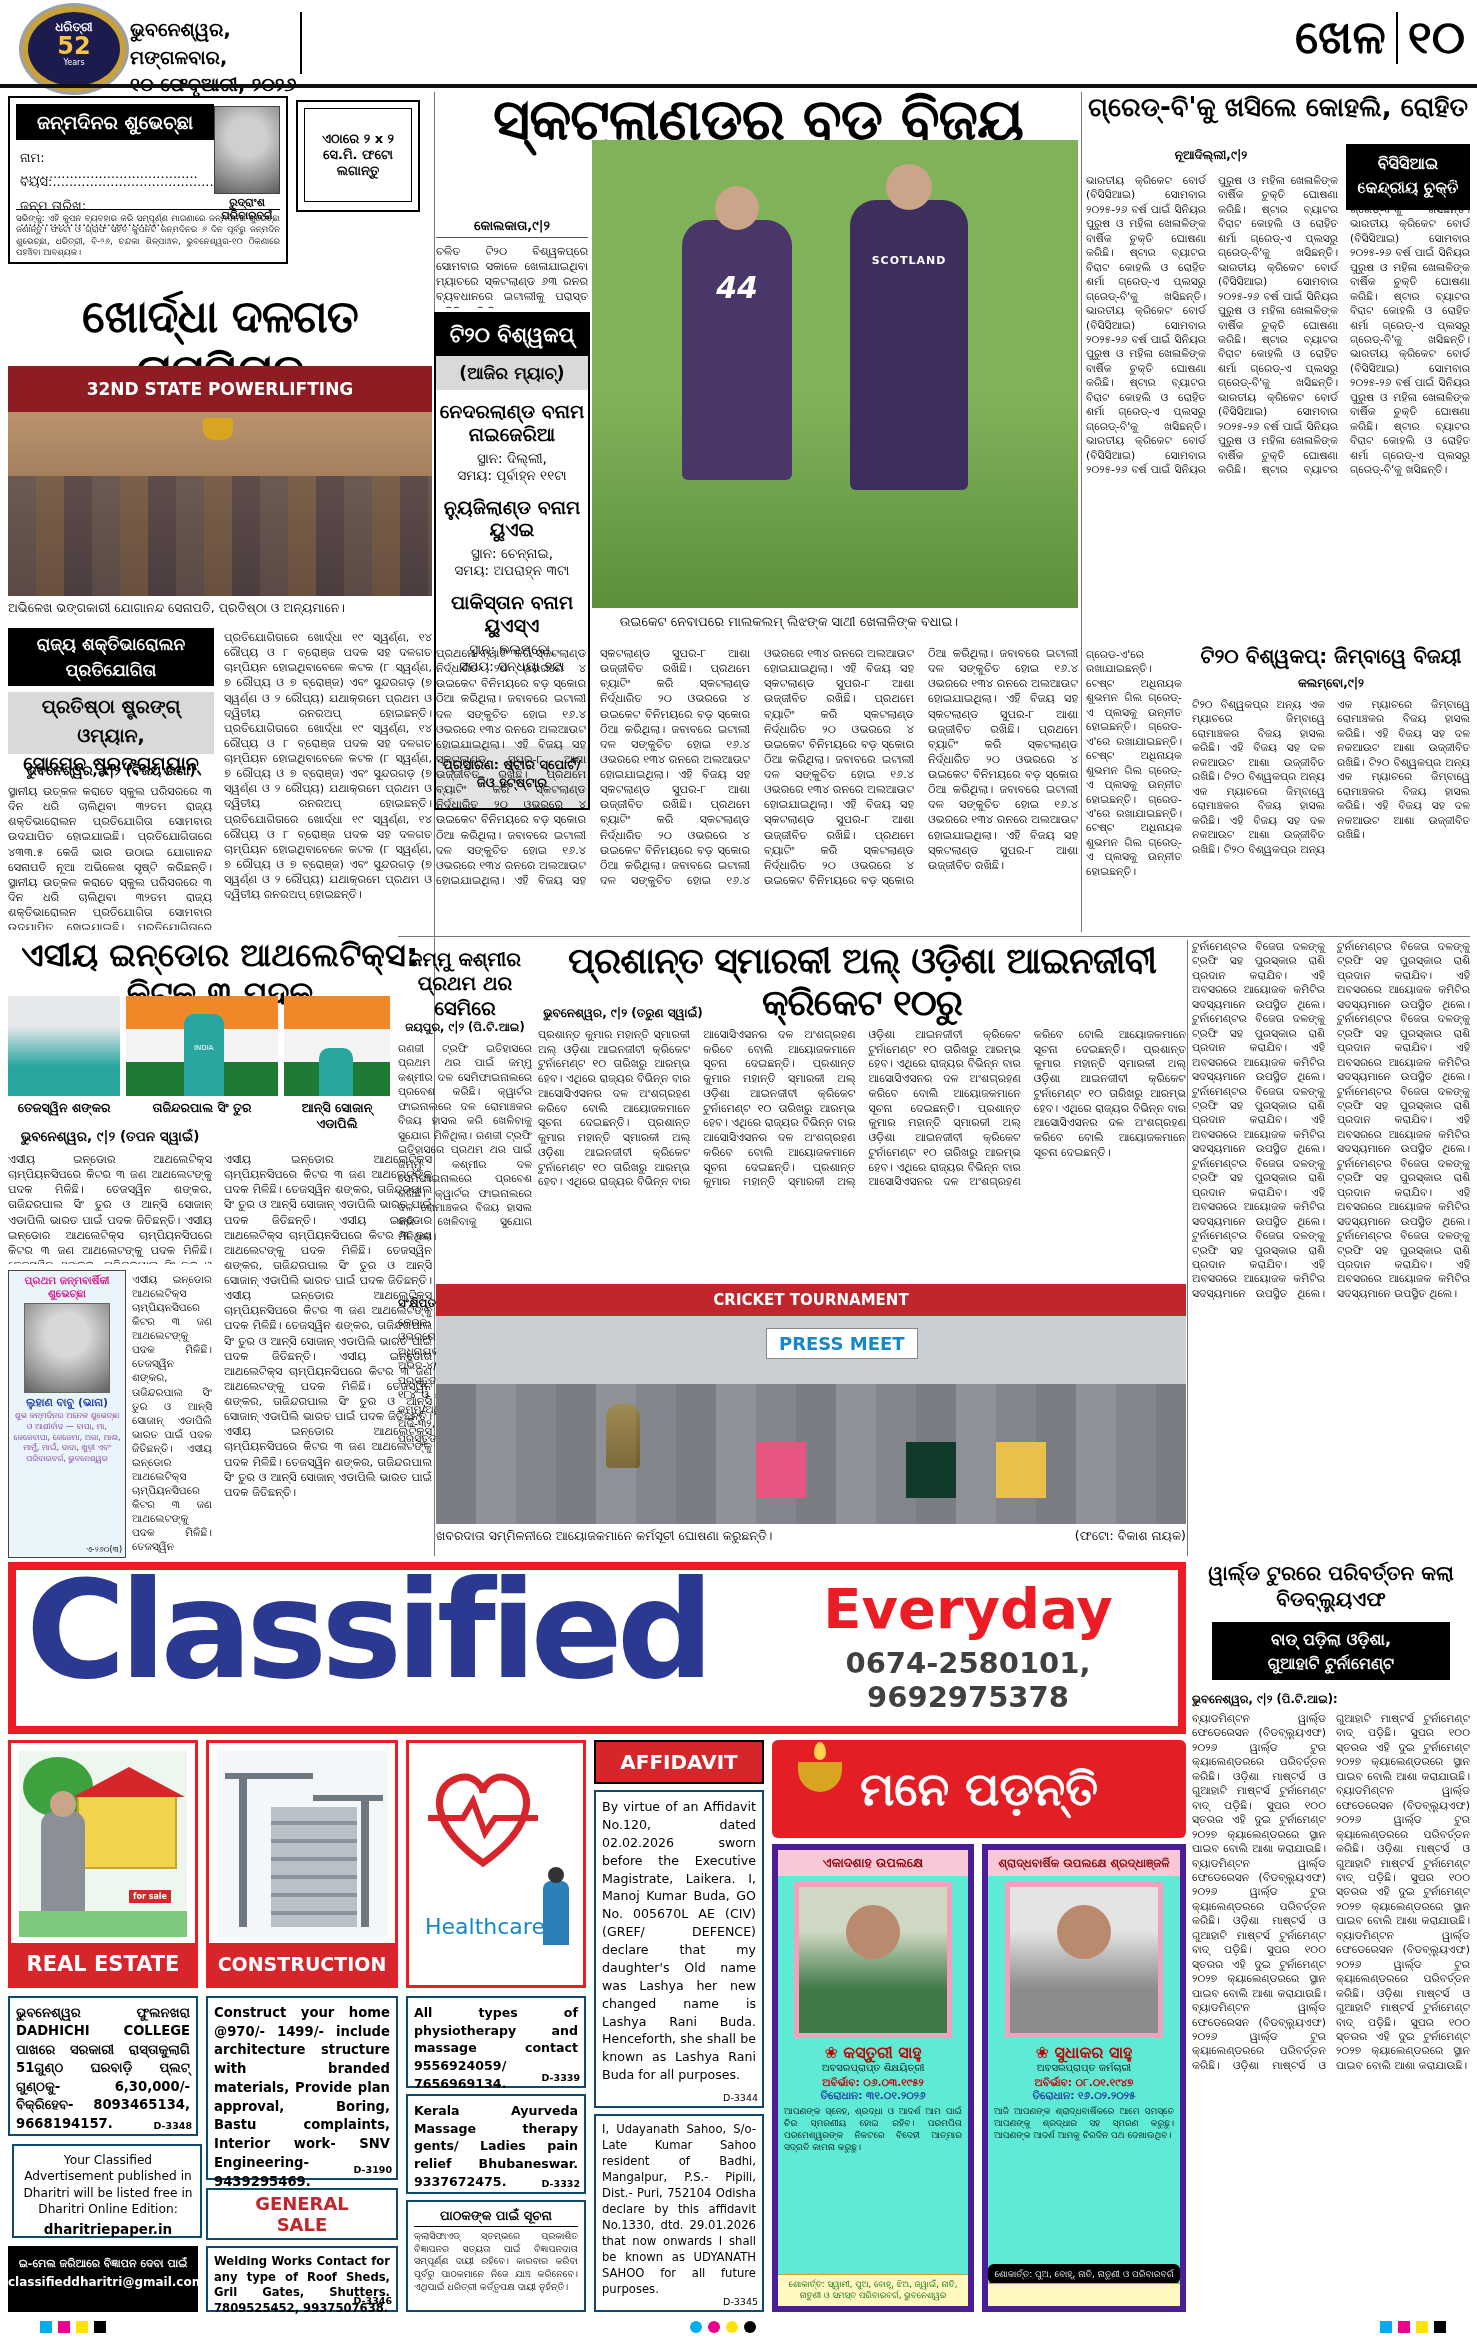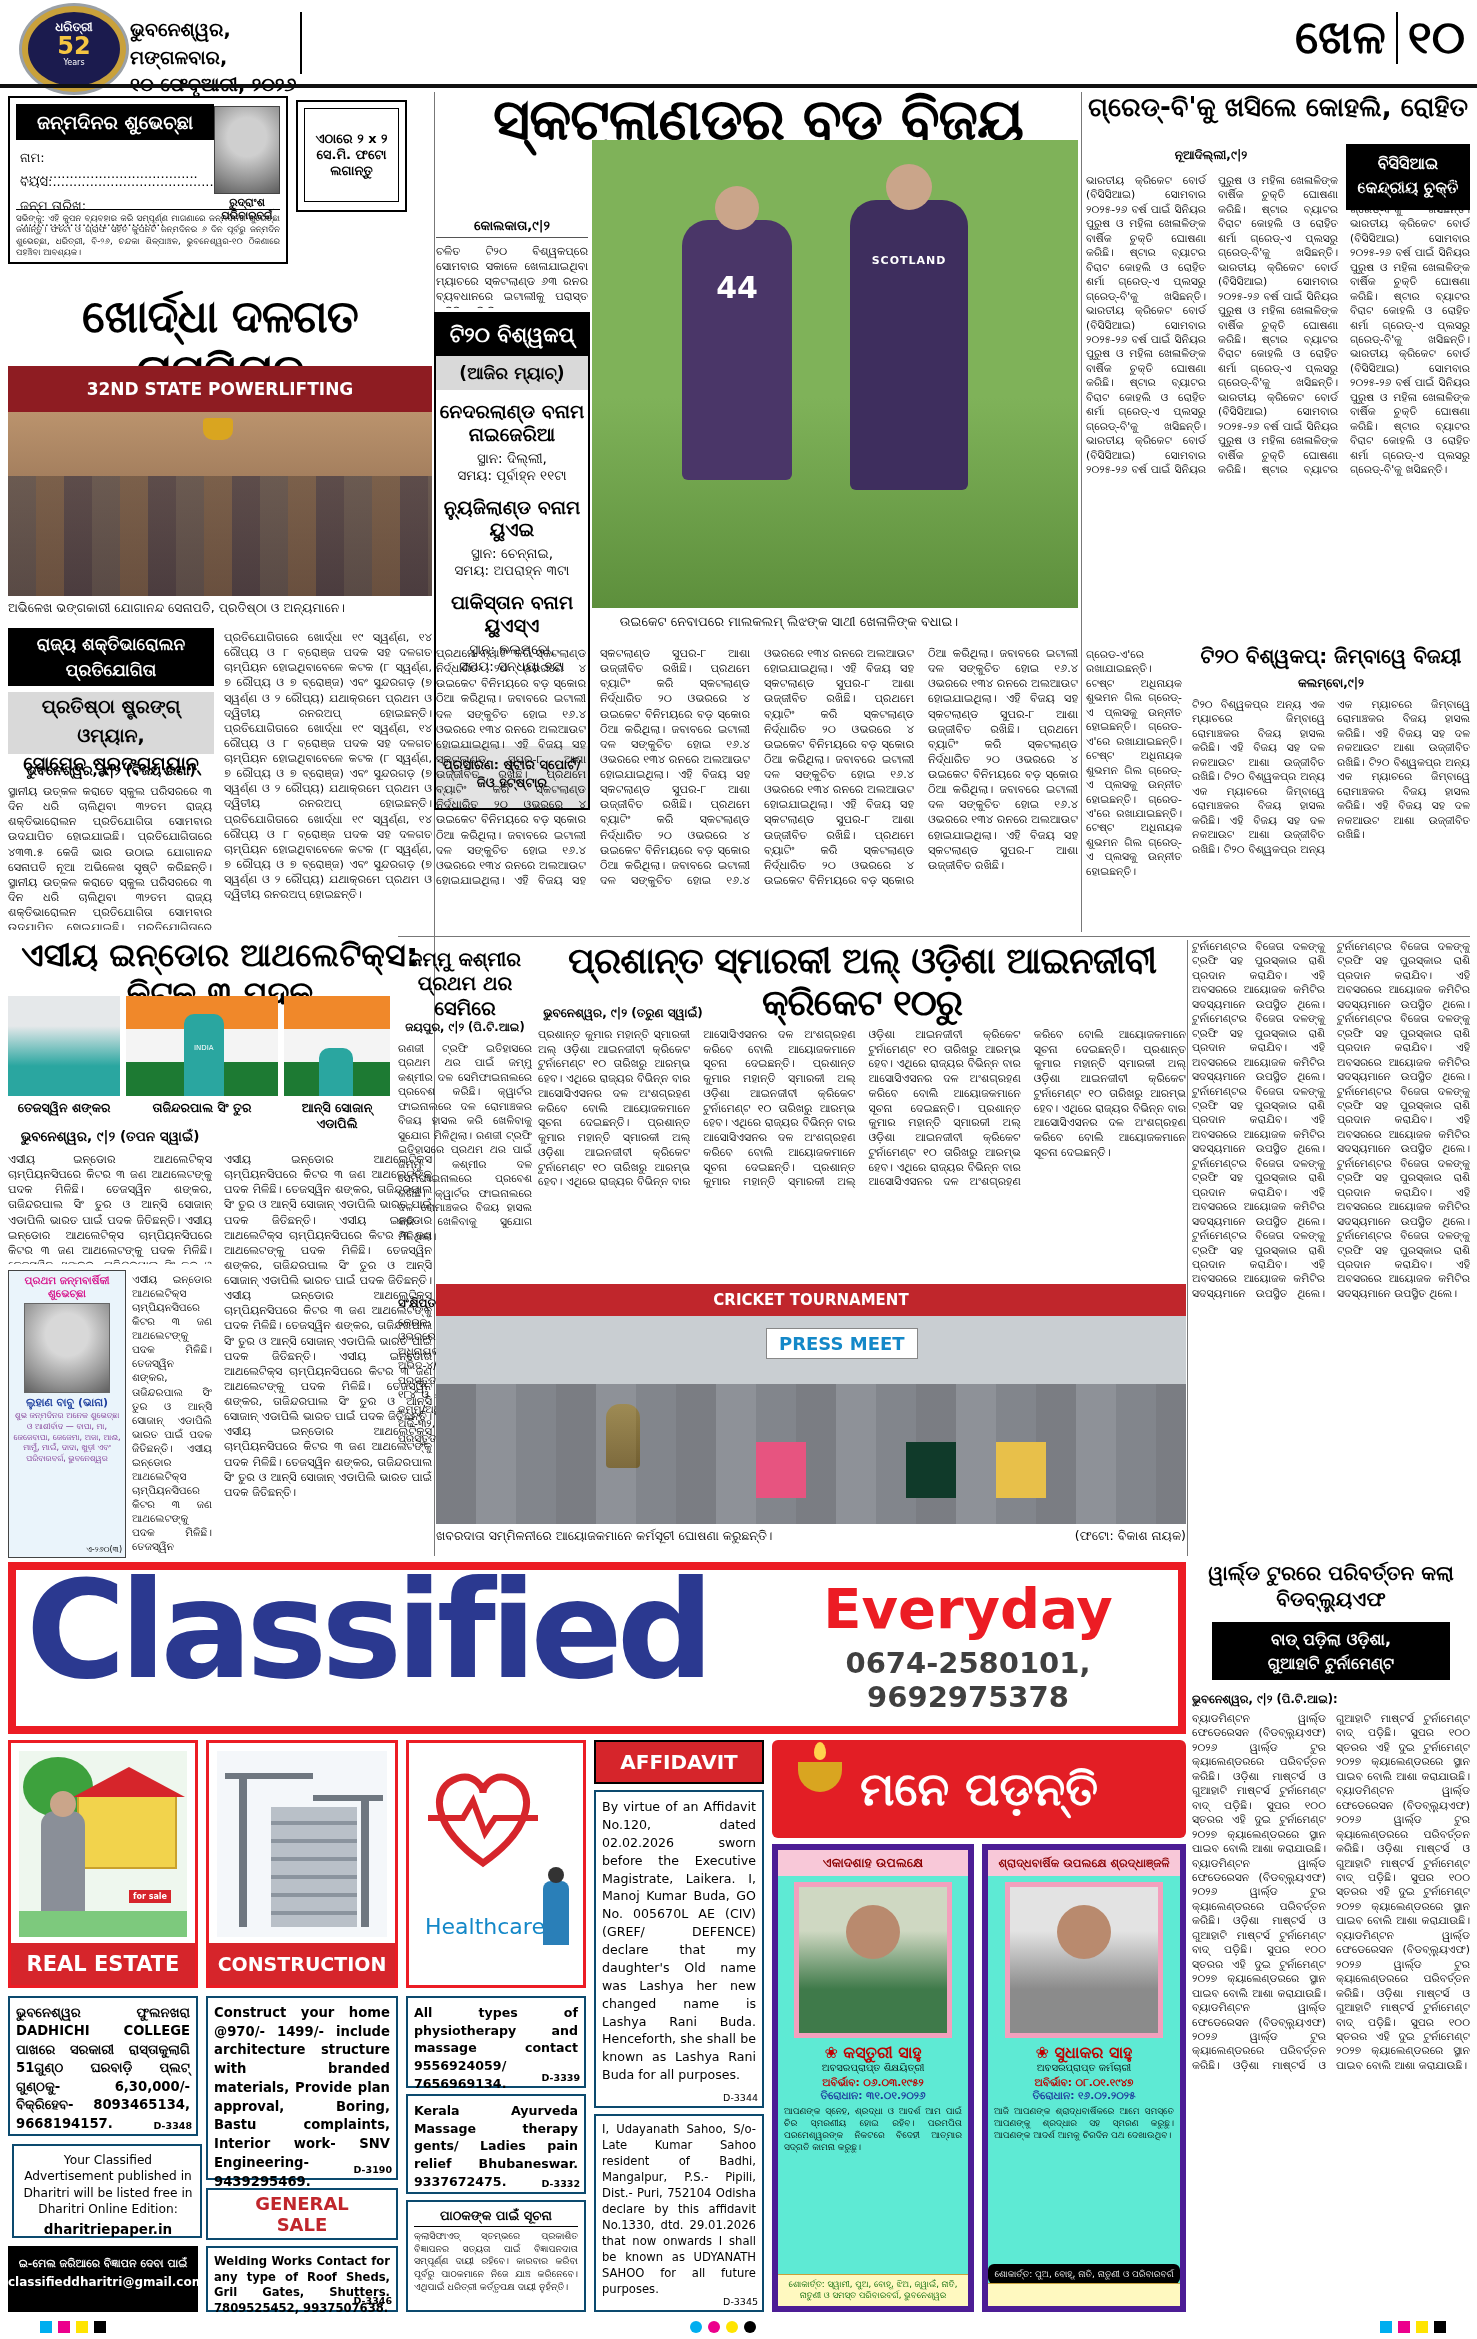--- a/index.html
+++ b/index.html
@@ -62,21 +62,21 @@
     <div class="abs" style="left:10px;top:52px;font-size:13px;width:196px;">ନାମ: ...........................................</div>
     <div class="abs" style="left:10px;top:76px;font-size:13px;width:196px;">ବୟସ:...........................................</div>
     <div class="abs" style="left:10px;top:100px;font-size:13px;width:196px;">ଜନ୍ମ ତାରିଖ: ...................................</div>
     <div class="photo" style="right:6px;top:8px;width:64px;height:86px;background:radial-gradient(circle at 50% 35%,#cfcfcf 0 30%,#8f8f8f 70%,#5c5c5c);border:1px solid #444;"></div>
     <div class="abs b ctr" style="right:0;top:98px;width:78px;font-size:11px;line-height:1.2;">
       <div>ରୁଦ୍ରାଂଶ</div>
       <div>ପରିବାରବର୍ଗ</div>
     </div>
     <div class="abs jst" style="left:6px;right:6px;bottom:3px;font-size:8.6px;line-height:1.35;border-top:1px solid #000;padding-top:3px;">ସଭିଙ୍କୁ: ଏହି କୁପନ ବ୍ୟବହାର କରି ସମ୍ପୂର୍ଣ୍ଣ ମାଗଣାରେ ଜନ୍ମଦିନର ଶୁଭେଚ୍ଛା ଜଣାନ୍ତୁ। ଫଟୋ ଓ ଗ୍ରାଫ ସହିତ କୁପନଟି ଜନ୍ମଦିନର ୬ ଦିନ ପୂର୍ବରୁ ଜନ୍ମଦିନ ଶୁଭେଚ୍ଛା, ଧରିତ୍ରୀ, ବି-୨୬, ଚନ୍ଦକା ଶିଳ୍ପାଞ୍ଚଳ, ଭୁବନେଶ୍ୱର-୧୦ ଠିକଣାରେ ପହଞ୍ଚିବା ଆବଶ୍ୟକ।</div>
   </div>
-  <div class="abs" style="left:296px;top:100px;width:111px;height:112px;border:2px solid #000;box-sizing:border-box;">
+  <div class="abs" style="left:296px;top:100px;width:124px;height:112px;border:2px solid #000;box-sizing:border-box;">
     <div class="ctr" style="border:1px solid #000;margin:6px;height:92px;display:flex;align-items:center;justify-content:center;font-size:13px;font-weight:bold;padding:0 6px;">ଏଠାରେ ୨ x ୨ ସେ.ମି. ଫଟୋ ଲଗାନ୍ତୁ</div>
   </div>
 
   <div class="abs b ctr" style="left:8px;top:290px;width:424px;font-size:45px;letter-spacing:-1px;">ଖୋର୍ଦ୍ଧା ଦଳଗତ ଚାମ୍ପିୟନ</div>
   <div class="photo" style="left:8px;top:366px;width:424px;height:230px;background:linear-gradient(#caa177,#7c5b44);">
     <div style="background:#8e1c22;color:#fff;font-weight:bold;font-size:17px;text-align:center;line-height:46px;height:46px;">32ND STATE POWERLIFTING</div>
     <div style="position:absolute;left:46%;top:52px;width:30px;height:22px;background:#d9a520;border-radius:4px 4px 10px 10px;"></div>
     <div style="position:absolute;bottom:0;left:0;right:0;height:120px;background:repeating-linear-gradient(90deg,#3c3c46 0 28px,#59463a 28px 56px,#23233a 56px 84px);opacity:.55;"></div>
   </div>
   <div class="abs cap" style="left:8px;top:600px;width:424px;">ଅଭିଳେଖ ଭଙ୍ଗକାରୀ ଯୋଗାନନ୍ଦ ସେନାପତି, ପ୍ରତିଷ୍ଠା ଓ ଅନ୍ୟମାନେ।</div>
@@ -137,21 +137,21 @@
     <div class="ctr" style="font-size:13.5px;">ସମୟ: ଅପରାହ୍ନ ୩ଟା</div>
     <div class="b ctr" style="font-size:19px;line-height:1.2;margin-top:12px;">ପାକିସ୍ତାନ ବନାମ ୟୁଏସ୍‌ଏ</div>
     <div class="ctr" style="font-size:13.5px;margin-top:4px;">ସ୍ଥାନ: କଲମ୍ବୋ,</div>
     <div class="ctr" style="font-size:13.5px;">ସମୟ: ସନ୍ଧ୍ୟା ୭ଟା</div>
     <div class="b ctr" style="position:absolute;left:0;right:0;bottom:0;height:62px;background:#e3e3e3;font-size:13px;line-height:1.35;padding-top:10px;box-sizing:border-box;">ପ୍ରସାରଣ: ଷ୍ଟାର ସ୍ପୋର୍ଟ/ ଜିଓ ହଟ୍‌ଷ୍ଟାର</div>
   </div>
 
   <div class="photo" style="left:592px;top:140px;width:486px;height:468px;background:linear-gradient(#7fb259 0 55%,#5d8f3c);">
     <div style="position:absolute;left:90px;top:80px;width:110px;height:260px;background:#4a3668;border-radius:26px 26px 6px 6px;">
       <div style="width:44px;height:44px;background:#caa58a;border-radius:50%;margin:-34px auto 0;"></div>
-      <div style="color:#fff;font-size:30px;font-weight:bold;text-align:center;margin-top:40px;">44</div>
+      <div style="color:#fff;font-size:30px;font-weight:bold;text-align:center;margin-top:40px;font-style:italic;">44</div>
     </div>
     <div style="position:absolute;right:110px;top:60px;width:118px;height:290px;background:#3e2e5e;border-radius:26px 26px 6px 6px;">
       <div style="width:46px;height:46px;background:#caa58a;border-radius:50%;margin:-36px auto 0;"></div>
       <div style="color:#fff;font-size:11px;font-weight:bold;text-align:center;margin-top:44px;letter-spacing:1px;">SCOTLAND</div>
     </div>
   </div>
   <div class="abs cap ctr" style="left:500px;top:614px;width:578px;font-size:13px;">ଉଇକେଟ ନେବାପରେ ମାଲକଲମ୍ ଲିଝଙ୍କ ସାଥୀ ଖେଳାଳିଙ୍କ ବଧାଇ।</div>
   <div class="abs body-txt clip" style="left:436px;top:646px;width:642px;height:282px;column-count:4;column-gap:14px;">ପ୍ରଥମେ ବ୍ୟାଟିଂ କରି ସ୍କଟଲାଣ୍ଡ ନିର୍ଦ୍ଧାରିତ ୨୦ ଓଭରରେ ୪ ଉଇକେଟ ବିନିମୟରେ ବଡ଼ ସ୍କୋର ଠିଆ କରିଥିଲା। ଜବାବରେ ଇଟାଲୀ ଦଳ ସଙ୍କୁଚିତ ହୋଇ ୧୬.୪ ଓଭରରେ ୧୩୪ ରନରେ ଅଲଆଉଟ ହୋଇଯାଇଥିଲା। ଏହି ବିଜୟ ସହ ସ୍କଟଲାଣ୍ଡ ସୁପର-୮ ଆଶା ଉଜ୍ଜୀବିତ ରଖିଛି। ପ୍ରଥମେ ବ୍ୟାଟିଂ କରି ସ୍କଟଲାଣ୍ଡ ନିର୍ଦ୍ଧାରିତ ୨୦ ଓଭରରେ ୪ ଉଇକେଟ ବିନିମୟରେ ବଡ଼ ସ୍କୋର ଠିଆ କରିଥିଲା। ଜବାବରେ ଇଟାଲୀ ଦଳ ସଙ୍କୁଚିତ ହୋଇ ୧୬.୪ ଓଭରରେ ୧୩୪ ରନରେ ଅଲଆଉଟ ହୋଇଯାଇଥିଲା। ଏହି ବିଜୟ ସହ ସ୍କଟଲାଣ୍ଡ ସୁପର-୮ ଆଶା ଉଜ୍ଜୀବିତ ରଖିଛି। ପ୍ରଥମେ ବ୍ୟାଟିଂ କରି ସ୍କଟଲାଣ୍ଡ ନିର୍ଦ୍ଧାରିତ ୨୦ ଓଭରରେ ୪ ଉଇକେଟ ବିନିମୟରେ ବଡ଼ ସ୍କୋର ଠିଆ କରିଥିଲା। ଜବାବରେ ଇଟାଲୀ ଦଳ ସଙ୍କୁଚିତ ହୋଇ ୧୬.୪ ଓଭରରେ ୧୩୪ ରନରେ ଅଲଆଉଟ ହୋଇଯାଇଥିଲା। ଏହି ବିଜୟ ସହ ସ୍କଟଲାଣ୍ଡ ସୁପର-୮ ଆଶା ଉଜ୍ଜୀବିତ ରଖିଛି। ପ୍ରଥମେ ବ୍ୟାଟିଂ କରି ସ୍କଟଲାଣ୍ଡ ନିର୍ଦ୍ଧାରିତ ୨୦ ଓଭରରେ ୪ ଉଇକେଟ ବିନିମୟରେ ବଡ଼ ସ୍କୋର ଠିଆ କରିଥିଲା। ଜବାବରେ ଇଟାଲୀ ଦଳ ସଙ୍କୁଚିତ ହୋଇ ୧୬.୪ ଓଭରରେ ୧୩୪ ରନରେ ଅଲଆଉଟ ହୋଇଯାଇଥିଲା। ଏହି ବିଜୟ ସହ ସ୍କଟଲାଣ୍ଡ ସୁପର-୮ ଆଶା ଉଜ୍ଜୀବିତ ରଖିଛି। ପ୍ରଥମେ ବ୍ୟାଟିଂ କରି ସ୍କଟଲାଣ୍ଡ ନିର୍ଦ୍ଧାରିତ ୨୦ ଓଭରରେ ୪ ଉଇକେଟ ବିନିମୟରେ ବଡ଼ ସ୍କୋର ଠିଆ କରିଥିଲା। ଜବାବରେ ଇଟାଲୀ ଦଳ ସଙ୍କୁଚିତ ହୋଇ ୧୬.୪ ଓଭରରେ ୧୩୪ ରନରେ ଅଲଆଉଟ ହୋଇଯାଇଥିଲା। ଏହି ବିଜୟ ସହ ସ୍କଟଲାଣ୍ଡ ସୁପର-୮ ଆଶା ଉଜ୍ଜୀବିତ ରଖିଛି। ପ୍ରଥମେ ବ୍ୟାଟିଂ କରି ସ୍କଟଲାଣ୍ଡ ନିର୍ଦ୍ଧାରିତ ୨୦ ଓଭରରେ ୪ ଉଇକେଟ ବିନିମୟରେ ବଡ଼ ସ୍କୋର ଠିଆ କରିଥିଲା। ଜବାବରେ ଇଟାଲୀ ଦଳ ସଙ୍କୁଚିତ ହୋଇ ୧୬.୪ ଓଭରରେ ୧୩୪ ରନରେ ଅଲଆଉଟ ହୋଇଯାଇଥିଲା। ଏହି ବିଜୟ ସହ ସ୍କଟଲାଣ୍ଡ ସୁପର-୮ ଆଶା ଉଜ୍ଜୀବିତ ରଖିଛି। ପ୍ରଥମେ ବ୍ୟାଟିଂ କରି ସ୍କଟଲାଣ୍ଡ ନିର୍ଦ୍ଧାରିତ ୨୦ ଓଭରରେ ୪ ଉଇକେଟ ବିନିମୟରେ ବଡ଼ ସ୍କୋର ଠିଆ କରିଥିଲା। ଜବାବରେ ଇଟାଲୀ ଦଳ ସଙ୍କୁଚିତ ହୋଇ ୧୬.୪ ଓଭରରେ ୧୩୪ ରନରେ ଅଲଆଉଟ ହୋଇଯାଇଥିଲା। ଏହି ବିଜୟ ସହ ସ୍କଟଲାଣ୍ଡ ସୁପର-୮ ଆଶା ଉଜ୍ଜୀବିତ ରଖିଛି।</div>
 
   <div class="abs b ctr" style="left:1086px;top:92px;width:384px;font-size:26px;">ଗ୍ରେଡ୍-ବି'କୁ ଖସିଲେ କୋହଲି, ରୋହିତ</div>

